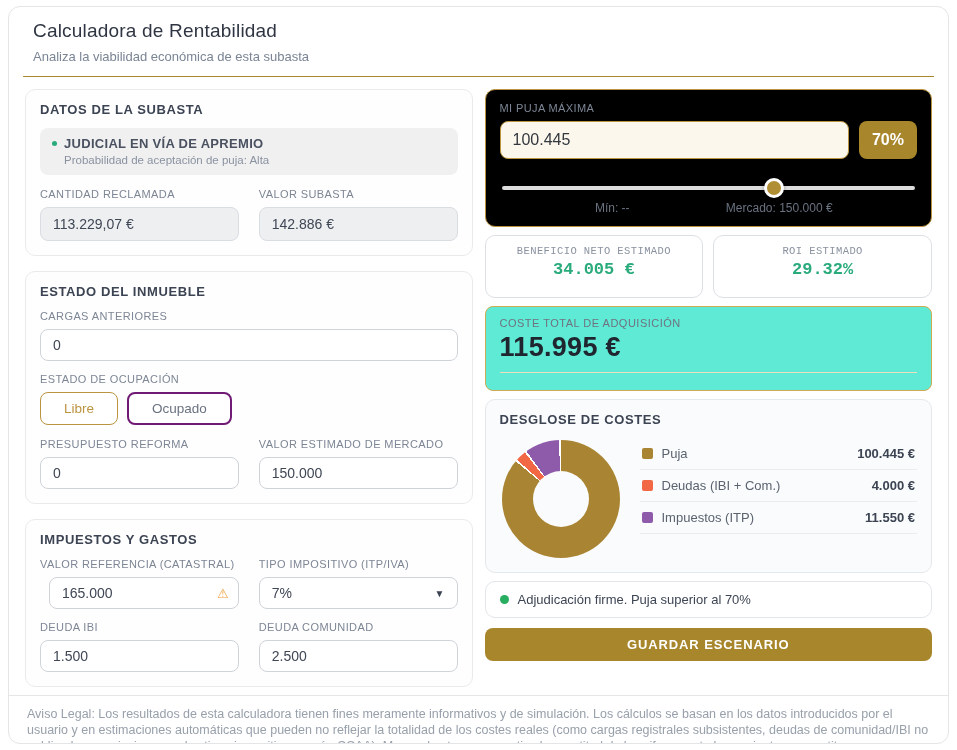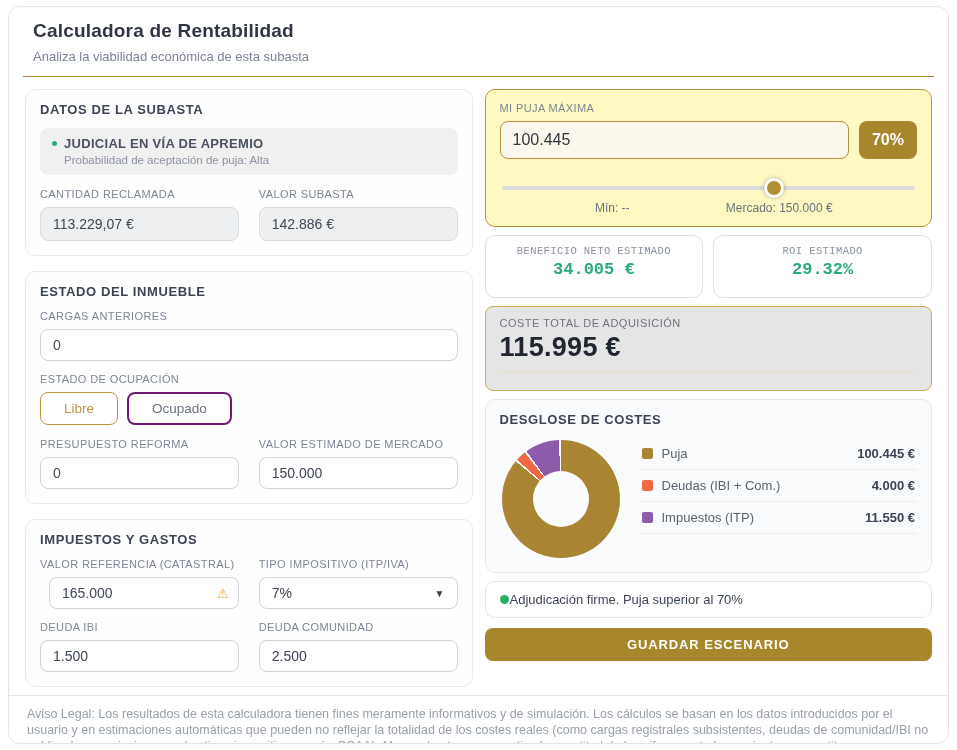--- a/index.html
+++ b/index.html
@@ -9,21 +9,21 @@
     font-family: "Liberation Sans", sans-serif;
     position: relative;
   }
   .card {
     position: absolute; left: 8px; top: 6px; right: 8px; bottom: 6px;
     background: #fff; border: 1px solid #e4e5e7; border-radius: 12px;
     display: flex; flex-direction: column; overflow: hidden;
   }
   
   .header { padding: 13px 24px 0; }
-  .title { font-size: 19px; font-weight: bold; color: #2f3542; letter-spacing: .2px; }
+  .title { font-size: 19px; font-weight: normal; color: #2f3542; letter-spacing: .2px; }
   .subtitle { font-size: 13px; color: #7a8494; margin-top: 7px; }
   .gold-divider { border-top: 1px solid #a8872d; margin: 12px 14px 0; }
 
   
   .main { display: grid; grid-template-columns: 1fr 1fr; gap: 12px; padding: 12px 16px 8px; align-items: start; }
   .lcol { display: flex; flex-direction: column; gap: 15px; }
   .rcol { display: flex; flex-direction: column; gap: 8px; }
 
   .panel { border: 1px solid #e9eaec; border-radius: 10px; background: #fefefe; padding: 12px 14px 14px; }
   .panel-title { font-size: 13px; font-weight: bold; color: #3c4453; letter-spacing: .6px; margin-bottom: 11px; }
@@ -52,21 +52,21 @@
   .input-wrap { position: relative; padding-left: 9px; }
   .warn-icon { position: absolute; right: 10px; top: 50%; transform: translateY(-50%); color: #f0a03c; font-size: 13px; }
   .select {
     display: flex; align-items: center; justify-content: space-between;
     background: #fff; border: 1px solid #cfd4da; border-radius: 8px;
     padding: 7px 12px; font-size: 14px; color: #3f4654; cursor: pointer;
   }
   .caret { font-size: 10px; color: #3c4453; }
 
   
-  .puja-panel { background: #fef9c3; border: 1px solid #bb9440; border-radius: 10px; padding: 12px 14px 8px; }
+  .puja-panel { background: #000000; border: 1px solid #bb9440; border-radius: 10px; padding: 12px 14px 8px; }
   .puja-row { display: flex; gap: 10px; margin-top: 7px; }
   .puja-input {
     flex: 1; background: #fbf7ec; border: 1.5px solid #bb9440; border-radius: 8px;
     padding: 9px 12px; font-size: 16px; color: #33383f; font-family: inherit; outline: none;
   }
   .puja-badge {
     background: #a8862c; color: #fff; font-weight: bold; font-size: 16px;
     border-radius: 8px; display: flex; align-items: center; padding: 0 13px; cursor: pointer;
   }
   .slider { margin: 19px 2px 4px; position: relative; height: 19px; }
@@ -78,39 +78,39 @@
   }
   .slider-labels { position: relative; height: 17px; font-size: 12px; color: #6a7280; }
   .lab-min { position: absolute; left: 27%; transform: translateX(-50%); }
   .lab-mercado { position: absolute; left: 67%; transform: translateX(-50%); }
 
   .results { display: grid; grid-template-columns: 1fr 1fr; gap: 10px; }
   .result-card { background: #fff; border: 1px solid #dcdfe3; border-radius: 10px; padding: 9px 8px 18px; text-align: center; font-family: Liberation Mono, monospace; }
   .result-label { font-size: 10.5px; color: #8a92a0; letter-spacing: .4px; }
   .result-value { font-size: 17px; font-weight: bold; color: #2aab7c; margin-top: 3px; }
 
-  .coste-card { background: #e5e5e5; border: 1px solid #cdab52; border-radius: 8px; padding: 10px 14px 4px; }
+  .coste-card { background: #5eead4; border: 1px solid #cdab52; border-radius: 8px; padding: 10px 14px 4px; }
   .coste-label { font-size: 11px; color: #6f7280; letter-spacing: .5px; }
   .coste-value { font-size: 27px; font-weight: 800; color: #20262f; margin-top: 3px; letter-spacing: .3px; }
   .coste-divider { border-top: 1px solid #ecdfbd; margin-top: 9px; height: 14px; }
 
   .desglose { background: #fafbfc; border: 1px solid #e5e8eb; border-radius: 10px; padding: 12px 14px 10px; }
   .desglose-body { display: flex; gap: 20px; margin-top: 2px; }
   .donut-wrap { width: 118px; height: 118px; position: relative; flex-shrink: 0; margin: 2px 0 4px 2px; }
   .donut { width: 100%; height: 100%; border-radius: 50%; }
   .donut-hole { position: absolute; inset: 31px; background: #fafbfc; border-radius: 50%; }
   .legend { flex: 1; }
   .legend-row { display: flex; align-items: center; justify-content: space-between; padding: 8px 2px; border-bottom: 1px solid #ececee; }
   .legend-name { display: flex; align-items: center; gap: 9px; color: #5b6370; font-size: 13px; }
   .chip { width: 11px; height: 11px; border-radius: 2px; flex-shrink: 0; }
   .legend-value { color: #3c4453; font-weight: bold; font-size: 13px; }
 
   .status-bar {
     background: #fff; border: 1px solid #e2e5e9; border-radius: 10px;
-    padding: 10px 14px; display: flex; align-items: center; gap: 1px;
+    padding: 10px 14px; display: flex; align-items: center; gap: 9px;
     font-size: 13px; color: #3d4554;
   }
   .dot { width: 9px; height: 9px; border-radius: 50%; background: #27ae60; flex-shrink: 0; }
 
   .save-btn {
     background: #a8862c; color: #fff; border: none; border-radius: 8px;
     padding: 9px; font-size: 13px; font-weight: bold; letter-spacing: .9px;
     width: 100%; cursor: pointer; font-family: inherit; margin-top: 2px;
   }
 

